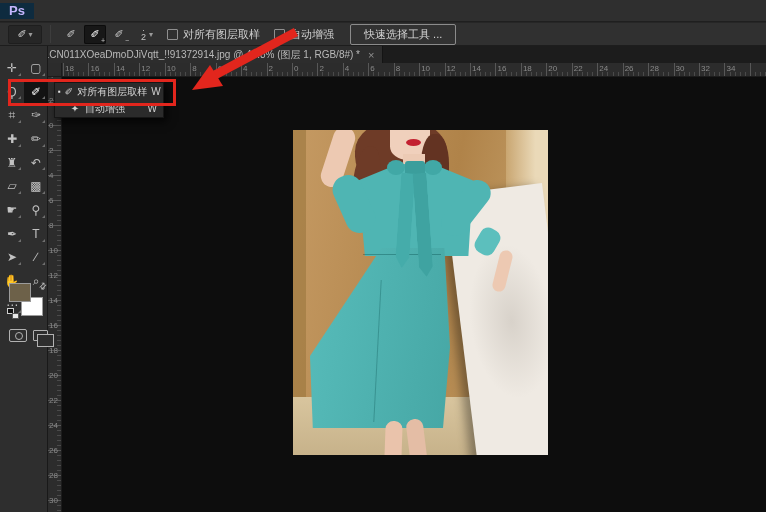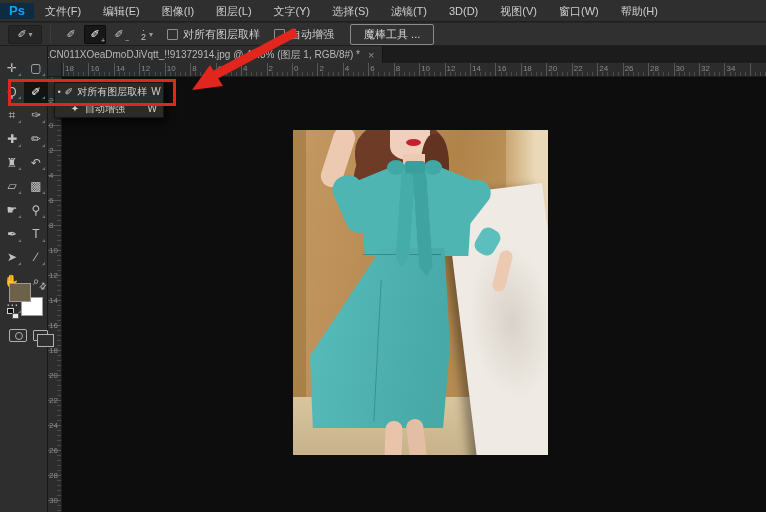--- a/index.html
+++ b/index.html
@@ -4,21 +4,21 @@
 <style>
   html,body{margin:0;padding:0;background:#1a1a1a;}
   *{box-sizing:border-box;}
   .stage{position:relative;width:766px;height:512px;overflow:hidden;
          font-family:"Liberation Sans","DejaVu Sans",sans-serif;
          background:#262626;color:#cfcfcf;-webkit-font-smoothing:antialiased;}
 
   
   .menubar{position:absolute;left:0;top:0;width:766px;height:22px;background:#2f2f2f;
            border-bottom:1px solid #1f1f1f;display:flex;align-items:center;}
-  .pslogo{width:34px;height:16px;background:#0e2b3f;color:#0ea5e9;font-weight:bold;
+  .pslogo{width:34px;height:16px;background:#0e2b3f;color:#c4b5fd;font-weight:bold;
           font-size:13px;display:flex;align-items:center;justify-content:center;}
   .menu-item{font-size:11px;color:#cfcfcf;padding:0 11px;line-height:22px;cursor:default;white-space:nowrap;}
 
   
   .optionsbar{position:absolute;left:0;top:23px;width:766px;height:23px;background:#303030;
               border-bottom:1px solid #1d1d1d;display:flex;align-items:center;font-size:11px;}
   .opt-group{display:flex;align-items:center;}
   .tool-preset{margin-left:8px;width:34px;height:19px;border:1px solid #1e1e1e;border-radius:2px;
                background:#262626;display:flex;align-items:center;justify-content:center;gap:2px;}
   .opt-sep{width:1px;height:18px;background:#232323;border-right:1px solid #3d3d3d;margin:0 8px;}
@@ -131,34 +131,20 @@
   .red-rect{position:absolute;left:8px;top:79px;width:168px;height:27px;border:3px solid #e2261d;z-index:8;pointer-events:none;}
   .arrow-svg{position:absolute;left:0;top:0;z-index:9;pointer-events:none;}
 </style>
 </head>
 <body>
 
 <div class="stage">
 
   <div class="menubar">
     <div class="pslogo">Ps</div>
-    <div style="display:flex">
-
-    <span class="menu-item">文件(F)</span>
-        <span class="menu-item">编辑(E)</span>
-        <span class="menu-item">图像(I)</span>
-        <span class="menu-item">图层(L)</span>
-        <span class="menu-item">文字(Y)</span>
-        <span class="menu-item">选择(S)</span>
-        <span class="menu-item">滤镜(T)</span>
-        <span class="menu-item">3D(D)</span>
-        <span class="menu-item">视图(V)</span>
-        <span class="menu-item">窗口(W)</span>
-        <span class="menu-item">帮助(H)</span>
-      </div>
   </div>
 
   <div class="optionsbar">
     <div class="tool-preset">
       <span>✐</span>
       <span class="chev">▾</span>
     </div>
     <div class="opt-sep"></div>
     <div class="opt-group">
 
@@ -189,21 +175,21 @@
         <label class="cb">
           <span class="box"></span>
           <span>对所有图层取样</span>
         </label>
 
         <label class="cb">
           <span class="box"></span>
           <span>自动增强</span>
         </label>
       </div>
-    <button class="smask-btn">魔棒工具 ...</button>
+    <button class="smask-btn">快速选择工具 ...</button>
   </div>
 
   <div class="tabbar">
     <div class="doc-tab">
       <span class="title">O1CN011XOeaDmoDJiVqtt_!!91372914.jpg @ 46.8% (图层 1, RGB/8#) *</span>
       <span class="close">×</span>
     </div>
   </div>
 
   <div class="toolbar">

